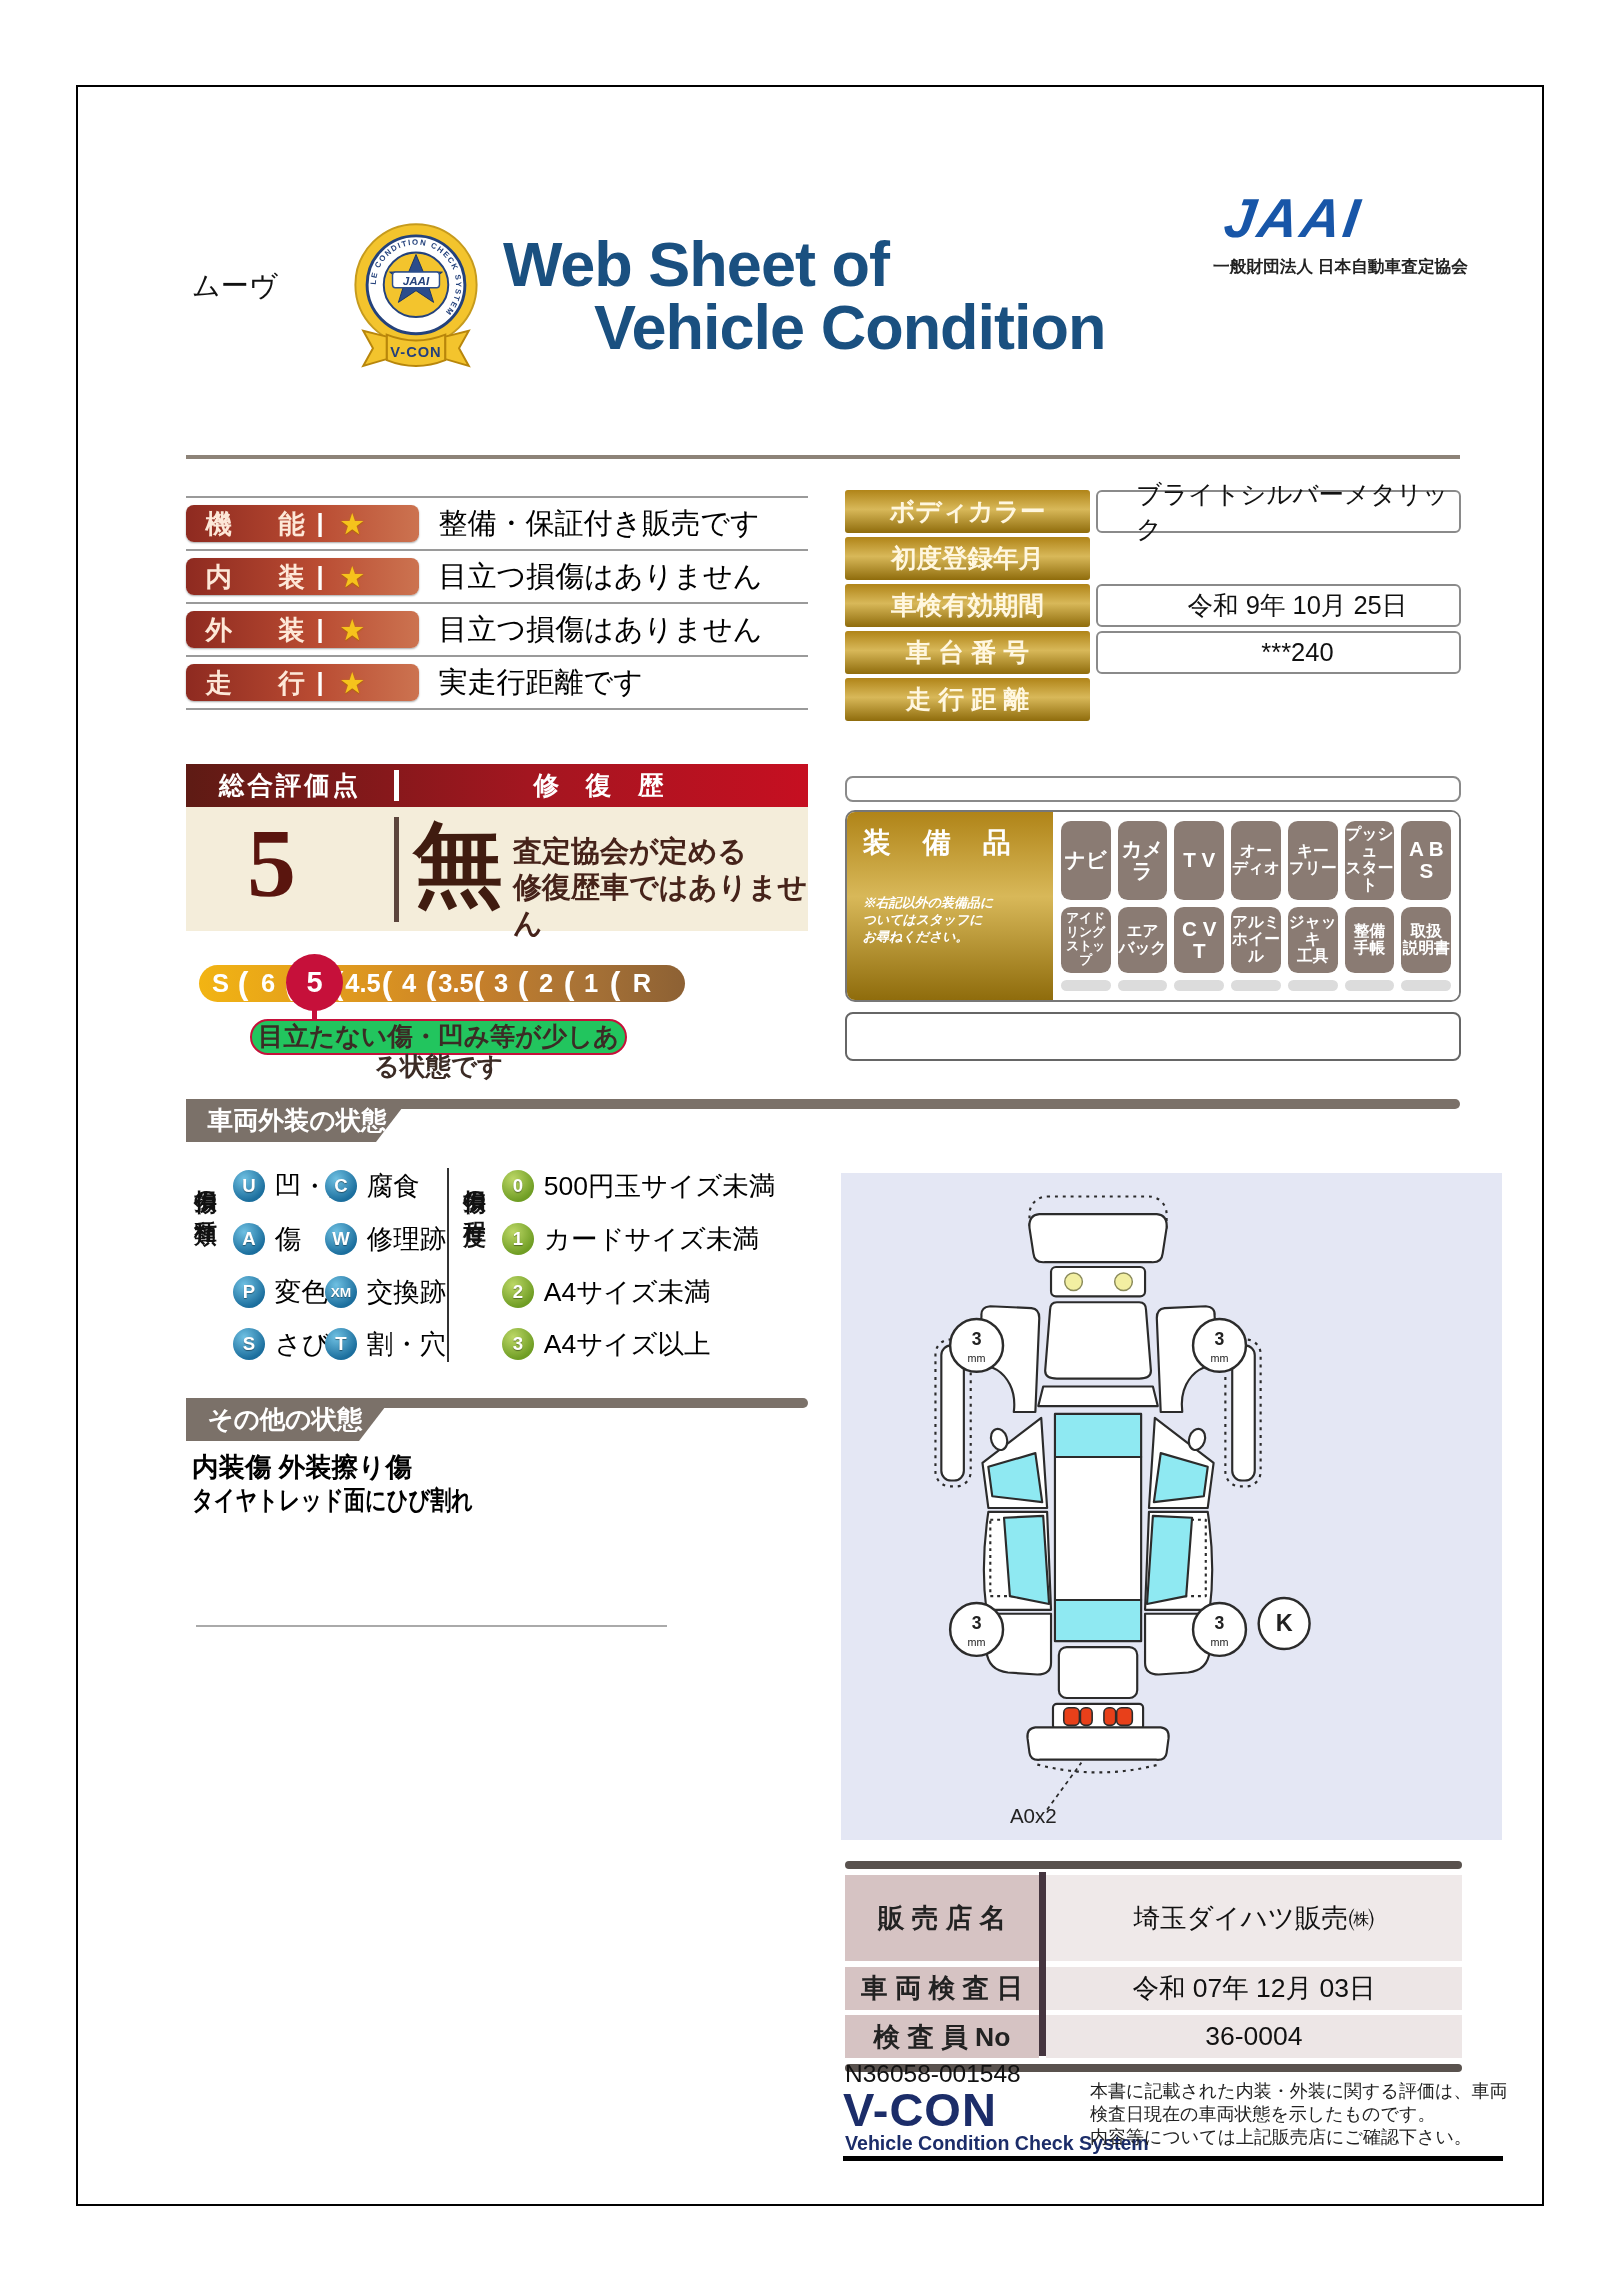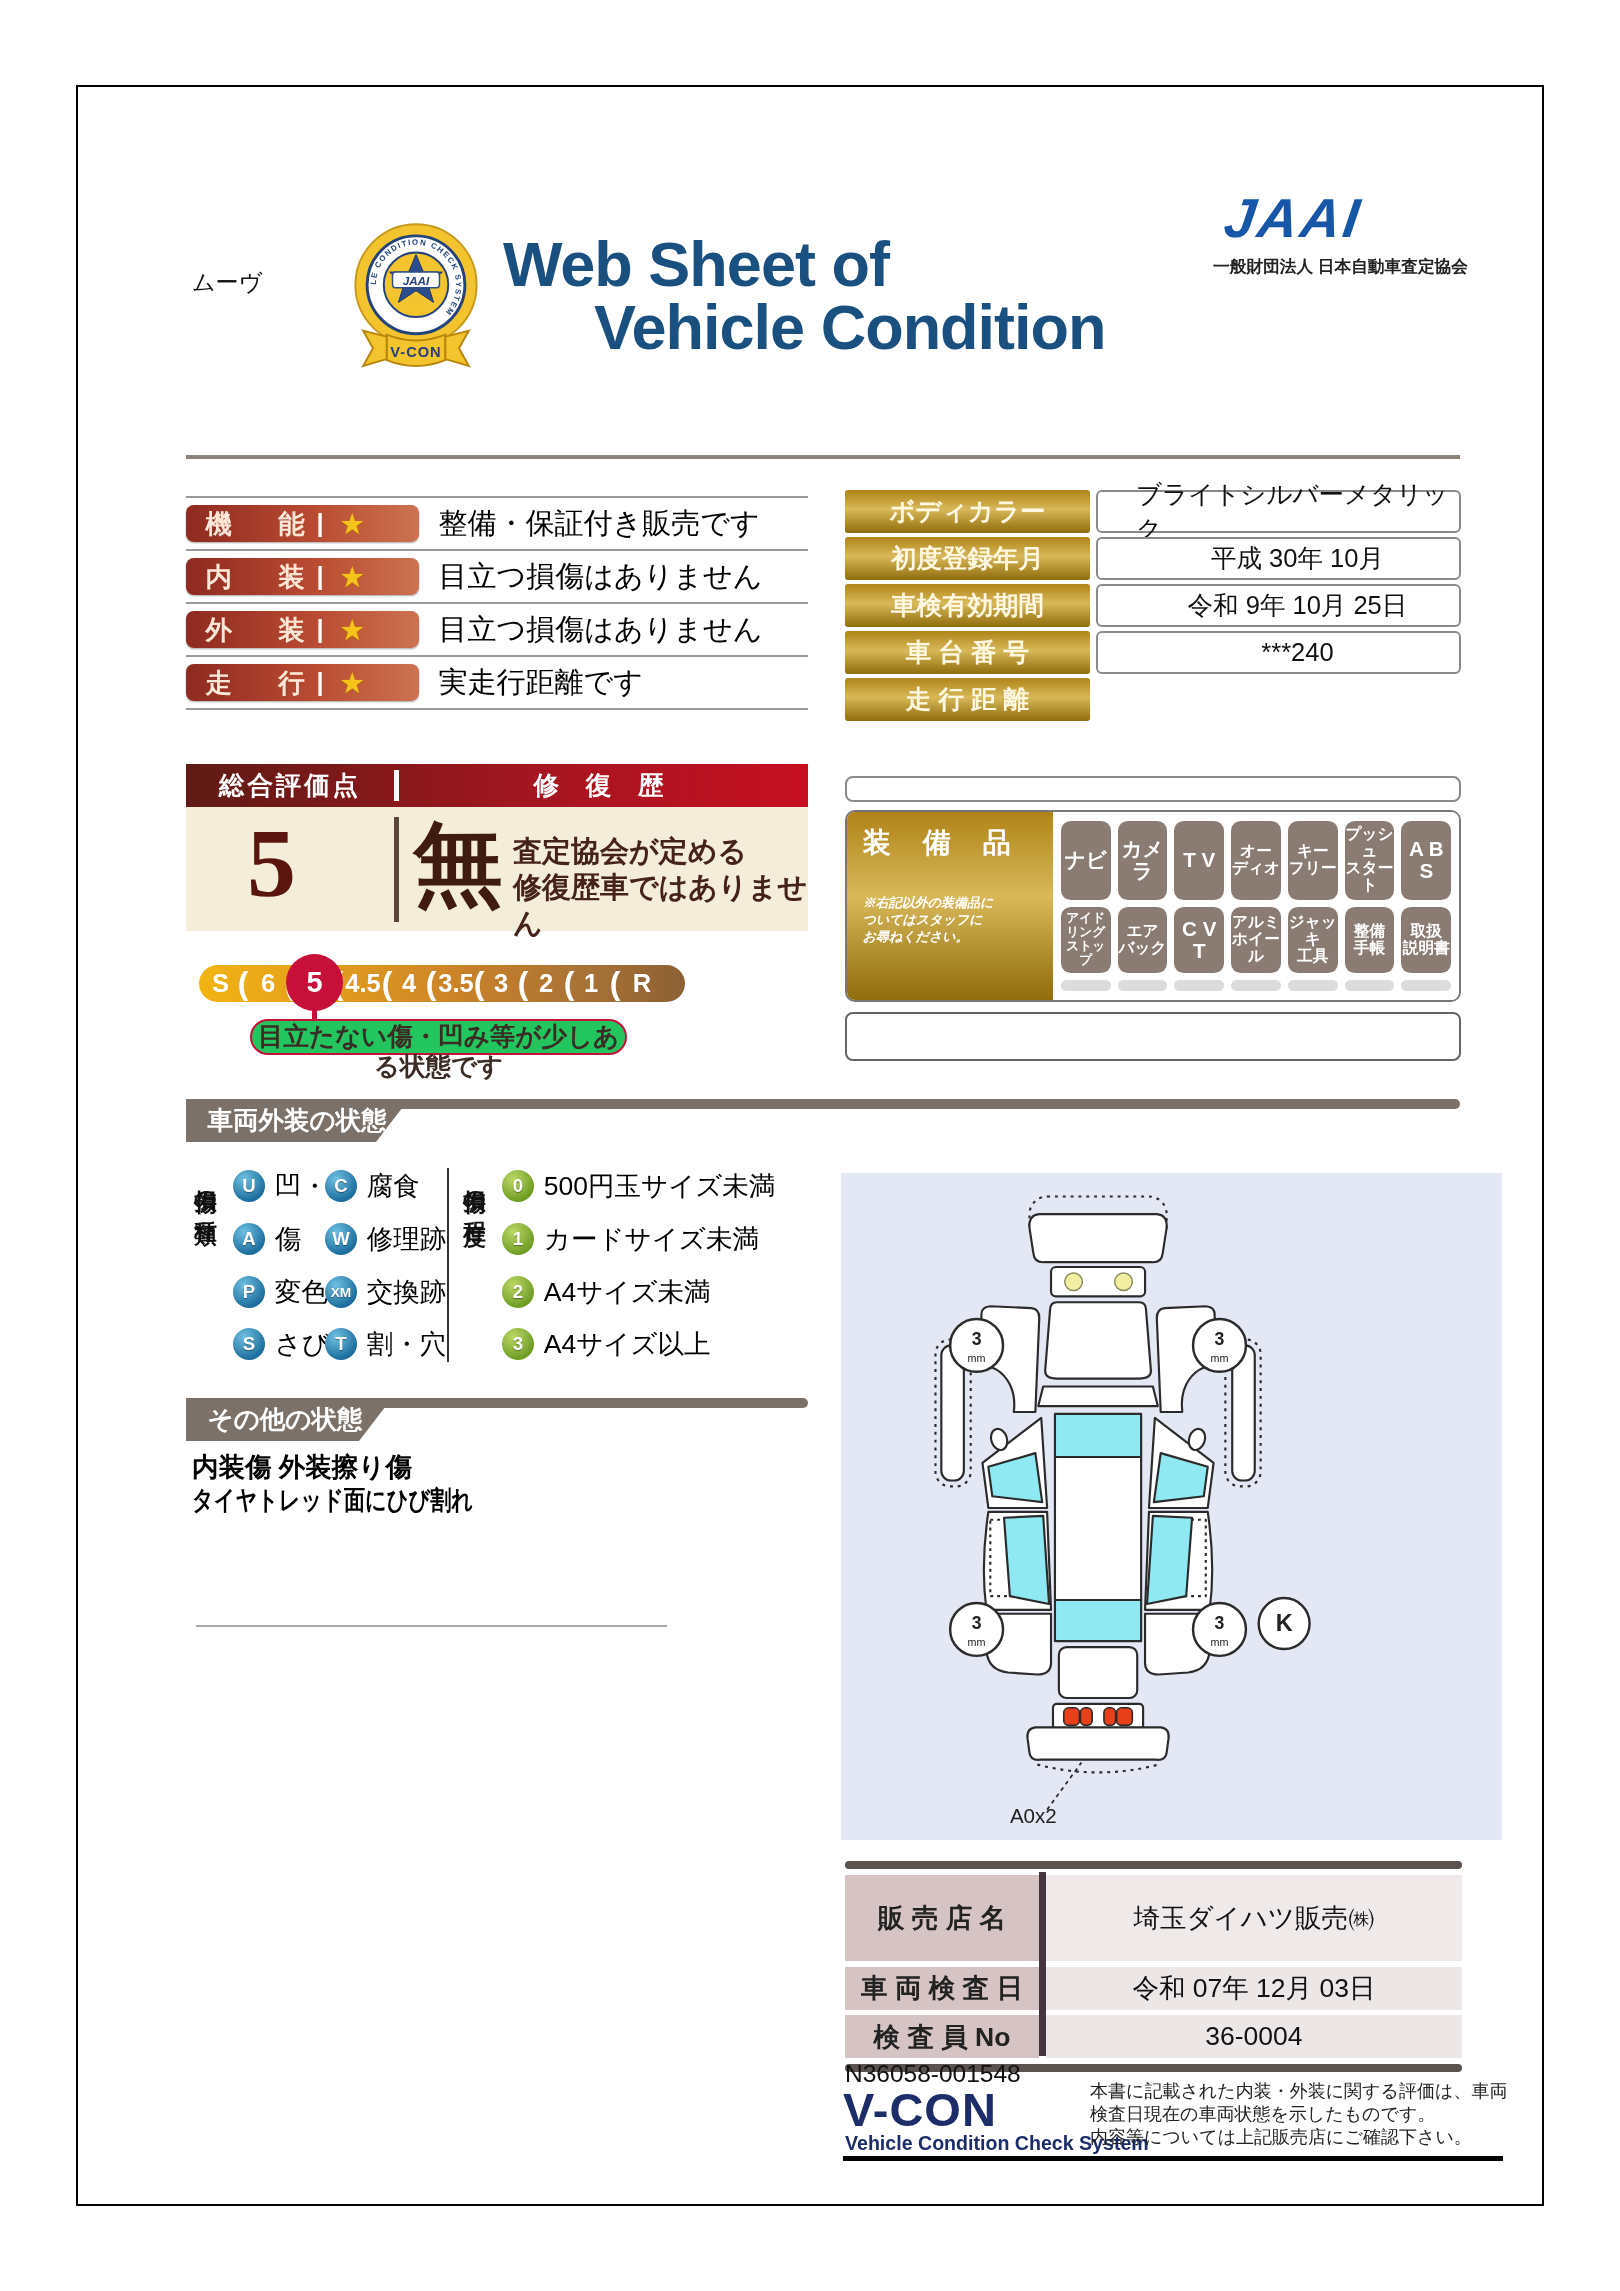--- a/index.html
+++ b/index.html
@@ -5,21 +5,21 @@
   * { margin:0; padding:0; box-sizing:border-box; }
   body { width:1620px; height:2292px; background:#fff; font-family:"Liberation Sans", sans-serif; position:relative; }
   .abs { position:absolute; }
   .page-border { position:absolute; left:76px; top:85px; width:1468px; height:2121px; border:2.9px solid #000; }
 
   
   .title1 { left:503px; top:228px; font-size:63px; font-weight:bold; color:#1a5080; letter-spacing:-1px; }
   .title2 { left:594px; top:291px; font-size:63px; font-weight:bold; color:#1a5080; letter-spacing:-1px; }
   .jaai { left:1225px; top:186px; font-size:55px; font-weight:900; font-style:italic; color:#1856a8; letter-spacing:2.9px; transform:skewX(-8deg); }
   .jaai-sub { left:1213px; top:255px; font-size:16.7px; font-weight:bold; color:#222; }
-  .vehicle-name { left:192px; top:267px; font-size:23px; color:#111; }
+  .vehicle-name { left:192px; top:267px; font-size:28px; color:#111; }
   .top-divider { left:186px; top:455px; width:1274px; height:3.9px; background:#8d8378; }
 
   
   .ratings { left:186px; top:496px; width:622px; border-bottom:2px solid #9a9a9a; }
   .rating-row { height:53px; border-top:2px solid #9a9a9a; display:flex; align-items:center; }
   .rating-pill { width:233px; height:37px; border-radius:7.8px; background:linear-gradient(90deg,#8e2a20,#b94b32 55%,#cc7350); display:flex; align-items:center; padding:0 13.7px 0 19.6px; box-shadow:0 1px 2px rgba(0,0,0,.35); }
   .rating-pill .lbl { color:#fde8d8; font-size:26.5px; font-weight:bold; letter-spacing:9.8px; white-space:nowrap; }
   .rating-pill .sep { color:#fff; font-size:25.5px; font-weight:bold; margin:0 15.7px 0 2px; }
   .rating-pill .star { font-size:29px; color:#f6c31c; text-shadow:0 0 2px #c87a10, 0 1px 1px #a65e08; }
   .rating-desc { margin-left:19.6px; font-size:29px; color:#000; }
@@ -207,21 +207,20 @@
 </div>
 <div class="abs callout">目立たない傷・凹み等が少しある状態です</div>
 
 <div class="abs info-table">
   <div class="info-row">
     <div class="info-label gold">ボディカラー</div>
     <div class="info-value">ブライトシルバーメタリック</div>
   </div>
   <div class="info-row">
     <div class="info-label gold">初度登録年月</div>
-    <div class="info-value">平成 30年 10月</div>
   </div>
   <div class="info-row">
     <div class="info-label gold">車検有効期間</div>
     <div class="info-value">令和 9年 10月 25日</div>
   </div>
   <div class="info-row">
     <div class="info-label gold">車 台 番 号</div>
     <div class="info-value">***240</div>
   </div>
   <div class="info-row">

